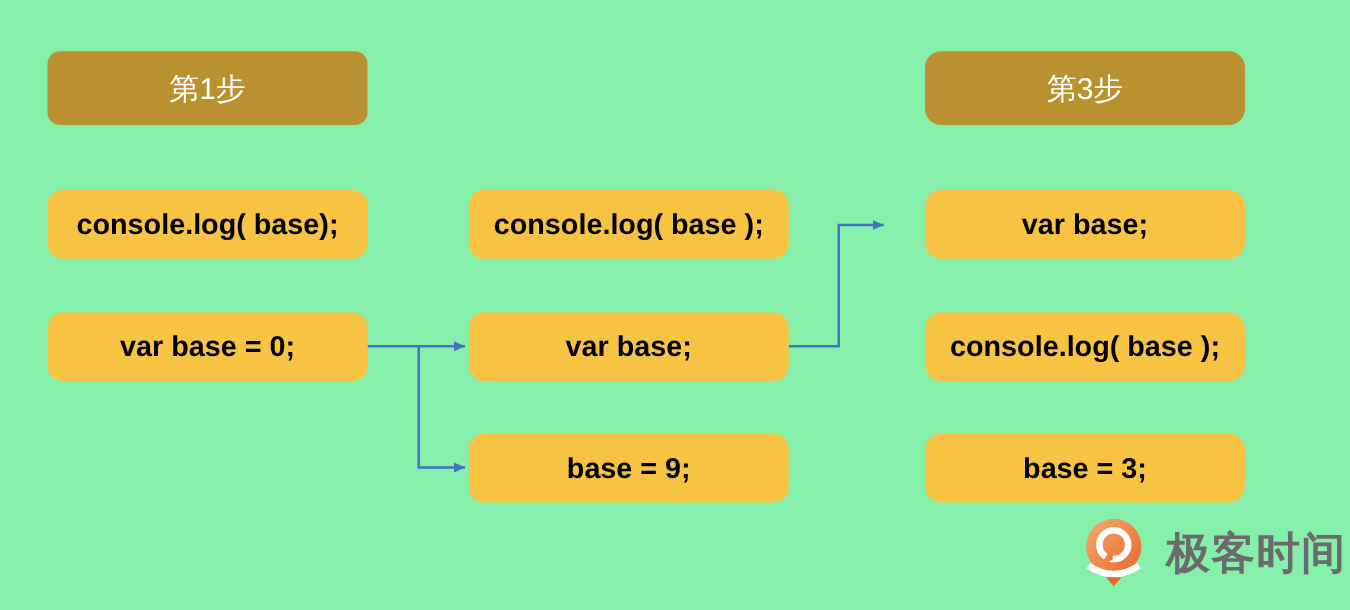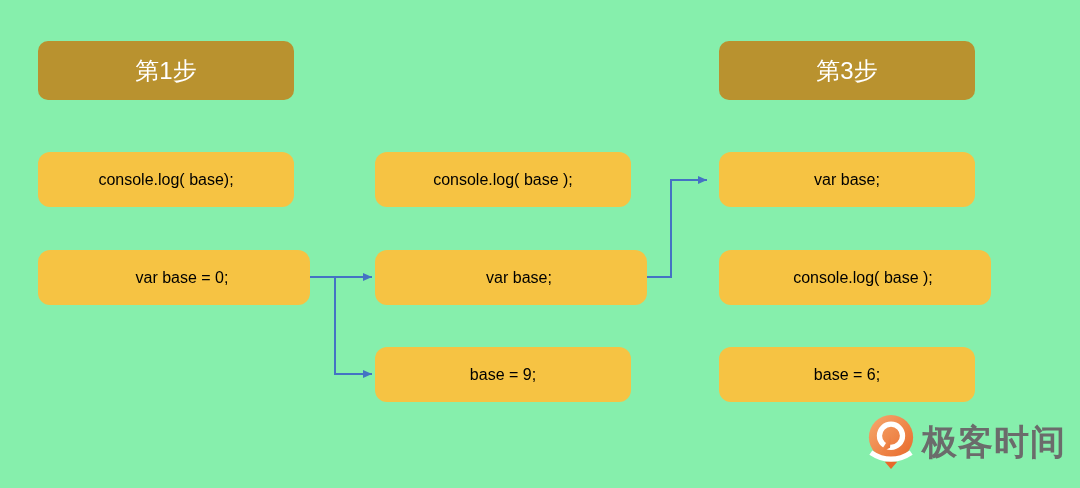--- a/index.html
+++ b/index.html
@@ -25,35 +25,36 @@
     color: #ffffff;
     font-size: 24px;
     display: flex; align-items: center; justify-content: center;
   }
   .box {
     position: absolute;
     width: 256px; height: 55px;
     background: #F6C343;
     border-radius: 12px;
     color: #000000;
-    font-size: 16px;
+    font-size: 23px;
     display: flex; align-items: center; justify-content: center;
     white-space: pre;
+    font-weight: bold;
   }
   .c1 { left: 38px; }
   .c2 { left: 375px; }
-  .c3 { left: 719px; }
+  .c3 { left: 740px; border-radius: 13px; }
   .rh { top: 41px; }
   .r1 { top: 152px; }
-  .r2 { top: 250px; padding-left: 16px; }
+  .r2 { top: 250px; }
   .r3 { top: 347px; }
   .logo {
     position: absolute;
     left: 866px; top: 414px;
-    display: flex; align-items: center; gap: 6px; font-family: Liberation Serif, serif;
+    display: flex; align-items: center; gap: 17px; font-family: Liberation Serif, serif;
   }
   .logo-text {
     color: #6B6B6B;
     font-size: 35px;
     font-weight: 600;
     letter-spacing: 1px;
   }
 </style>
 </head>
 <body>
@@ -75,21 +76,21 @@
   <div class="box c1 r1">console.log( base);</div>
   <div class="box c1 r2">var base = 0;</div>
 
   <div class="box c2 r1">console.log( base );</div>
   <div class="box c2 r2">var base;</div>
   <div class="box c2 r3">base = 9;</div>
 
   <div class="hdr c3 rh">第3步</div>
   <div class="box c3 r1">var base;</div>
   <div class="box c3 r2">console.log( base );</div>
-  <div class="box c3 r3">base = 6;</div>
+  <div class="box c3 r3">base = 3;</div>
 
   <div class="logo">
     <svg width="50" height="56" viewBox="0 0 52 58">
       <defs>
         <linearGradient id="lg" x1="0" y1="0" x2="1" y2="1">
           <stop offset="0" stop-color="#F6A96E"></stop>
           <stop offset="1" stop-color="#E8682A"></stop>
         </linearGradient>
       </defs>
       <circle cx="26" cy="24" r="23" fill="url(#lg)"></circle>

